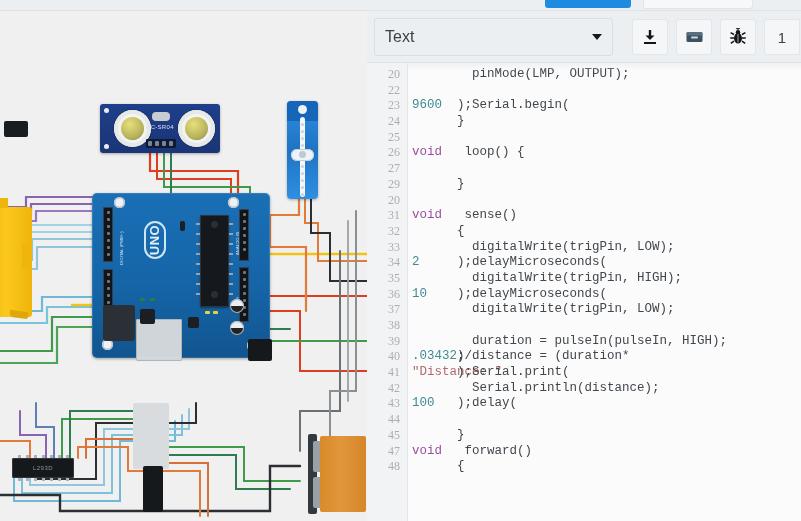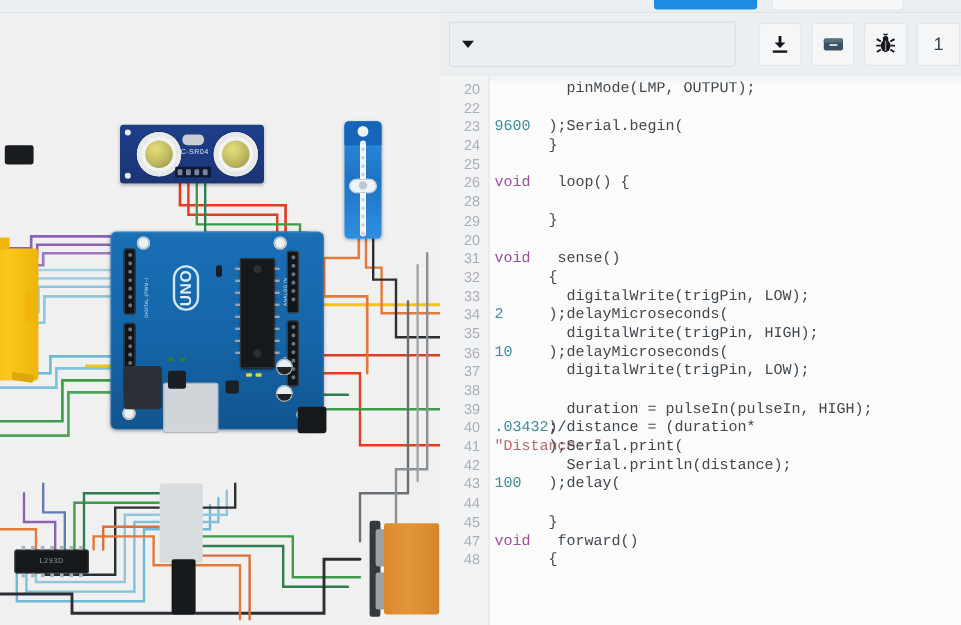--- a/index.html
+++ b/index.html
@@ -264,21 +264,21 @@
     background: #f2f3f4; border-right: 1px solid #e2e5e7;
   }
   .code-lines {
     position: absolute; left: 0; top: 4px; width: 434px;
     font-family: "Liberation Mono", monospace;
     font-size: 12.5px; line-height: 15.7px;
   }
   .cl { position: relative; height: 15.7px; white-space: pre; }
   .ln {
     position: absolute; left: 0; top: 0; width: 33px; text-align: right;
-    color: #a9afb4; font-family: Liberation Sans, sans-serif; font-size: 12px;
+    color: #a9afb4; font-family: Liberation Serif, serif; font-size: 12px;
   }
   .ct { position: absolute; left: 45px; top: 0; color: #40474d; }
   .kw  { color: #9b4d9b; }
   .num { color: #3f8a96; }
   .str { color: #b06a6a; }
 
   .scroll-fade {
     position:absolute; left:41px; top:0; width:393px; height:7px;
     background: linear-gradient(180deg, rgba(236,239,241,.9), rgba(251,251,251,0));
     pointer-events:none;
@@ -508,20 +508,21 @@
       <div class="blk3"></div>
 
     </div>
   </div>
 
   <div class="editor">
 
     <div class="editor-toolbar">
 
       <div class="type-select">
+        <span class="type-select-label">Text</span>
         <span class="caret"></span>
       </div>
 
       <div class="tool-btns">
 
         <div class="tbtn">
           <svg width="18" height="18" viewBox="0 0 18 18">
             <path d="M9 2 L9 10" stroke="#14171a" stroke-width="2.4" fill="none"></path>
             <path d="M4.5 7.5 L9 12 L13.5 7.5 Z" fill="#14171a"></path>
             <rect x="3" y="14" width="12" height="2" fill="#14171a"></rect>
@@ -555,21 +556,21 @@
 
     <div class="code-wrap">
       <div class="gutter"></div>
       <div class="code-lines" id="code-lines">
           <div class="cl"><span class="ln">20</span><span class="ct"><span class="ct">  pinMode(LMP, OUTPUT);</span></span></div>
           <div class="cl"><span class="ln">22</span><span class="ct"><span class="ct"></span></span></div>
           <div class="cl"><span class="ln">23</span><span class="ct"><span class="ct">  Serial.begin(</span><span class="num">9600</span><span class="ct">);</span></span></div>
           <div class="cl"><span class="ln">24</span><span class="ct"><span class="ct">}</span></span></div>
           <div class="cl"><span class="ln">25</span><span class="ct"><span class="ct"></span></span></div>
           <div class="cl"><span class="ln">26</span><span class="ct"><span class="kw">void</span><span class="ct"> loop() {</span></span></div>
-          <div class="cl"><span class="ln">28</span><span class="ct"><span class="ct"></span></span></div>
+          <div class="cl"><span class="ln">27</span><span class="ct"><span class="ct"></span></span></div>
           <div class="cl"><span class="ln">29</span><span class="ct"><span class="ct">}</span></span></div>
           <div class="cl"><span class="ln">20</span><span class="ct"><span class="ct"></span></span></div>
           <div class="cl"><span class="ln">31</span><span class="ct"><span class="kw">void</span><span class="ct"> sense()</span></span></div>
           <div class="cl"><span class="ln">32</span><span class="ct"><span class="ct">{</span></span></div>
           <div class="cl"><span class="ln">33</span><span class="ct"><span class="ct">  digitalWrite(trigPin, LOW);</span></span></div>
           <div class="cl"><span class="ln">34</span><span class="ct"><span class="ct">  delayMicroseconds(</span><span class="num">2</span><span class="ct">);</span></span></div>
           <div class="cl"><span class="ln">35</span><span class="ct"><span class="ct">  digitalWrite(trigPin, HIGH);</span></span></div>
           <div class="cl"><span class="ln">36</span><span class="ct"><span class="ct">  delayMicroseconds(</span><span class="num">10</span><span class="ct">);</span></span></div>
           <div class="cl"><span class="ln">37</span><span class="ct"><span class="ct">  digitalWrite(trigPin, LOW);</span></span></div>
           <div class="cl"><span class="ln">38</span><span class="ct"><span class="ct"></span></span></div>

